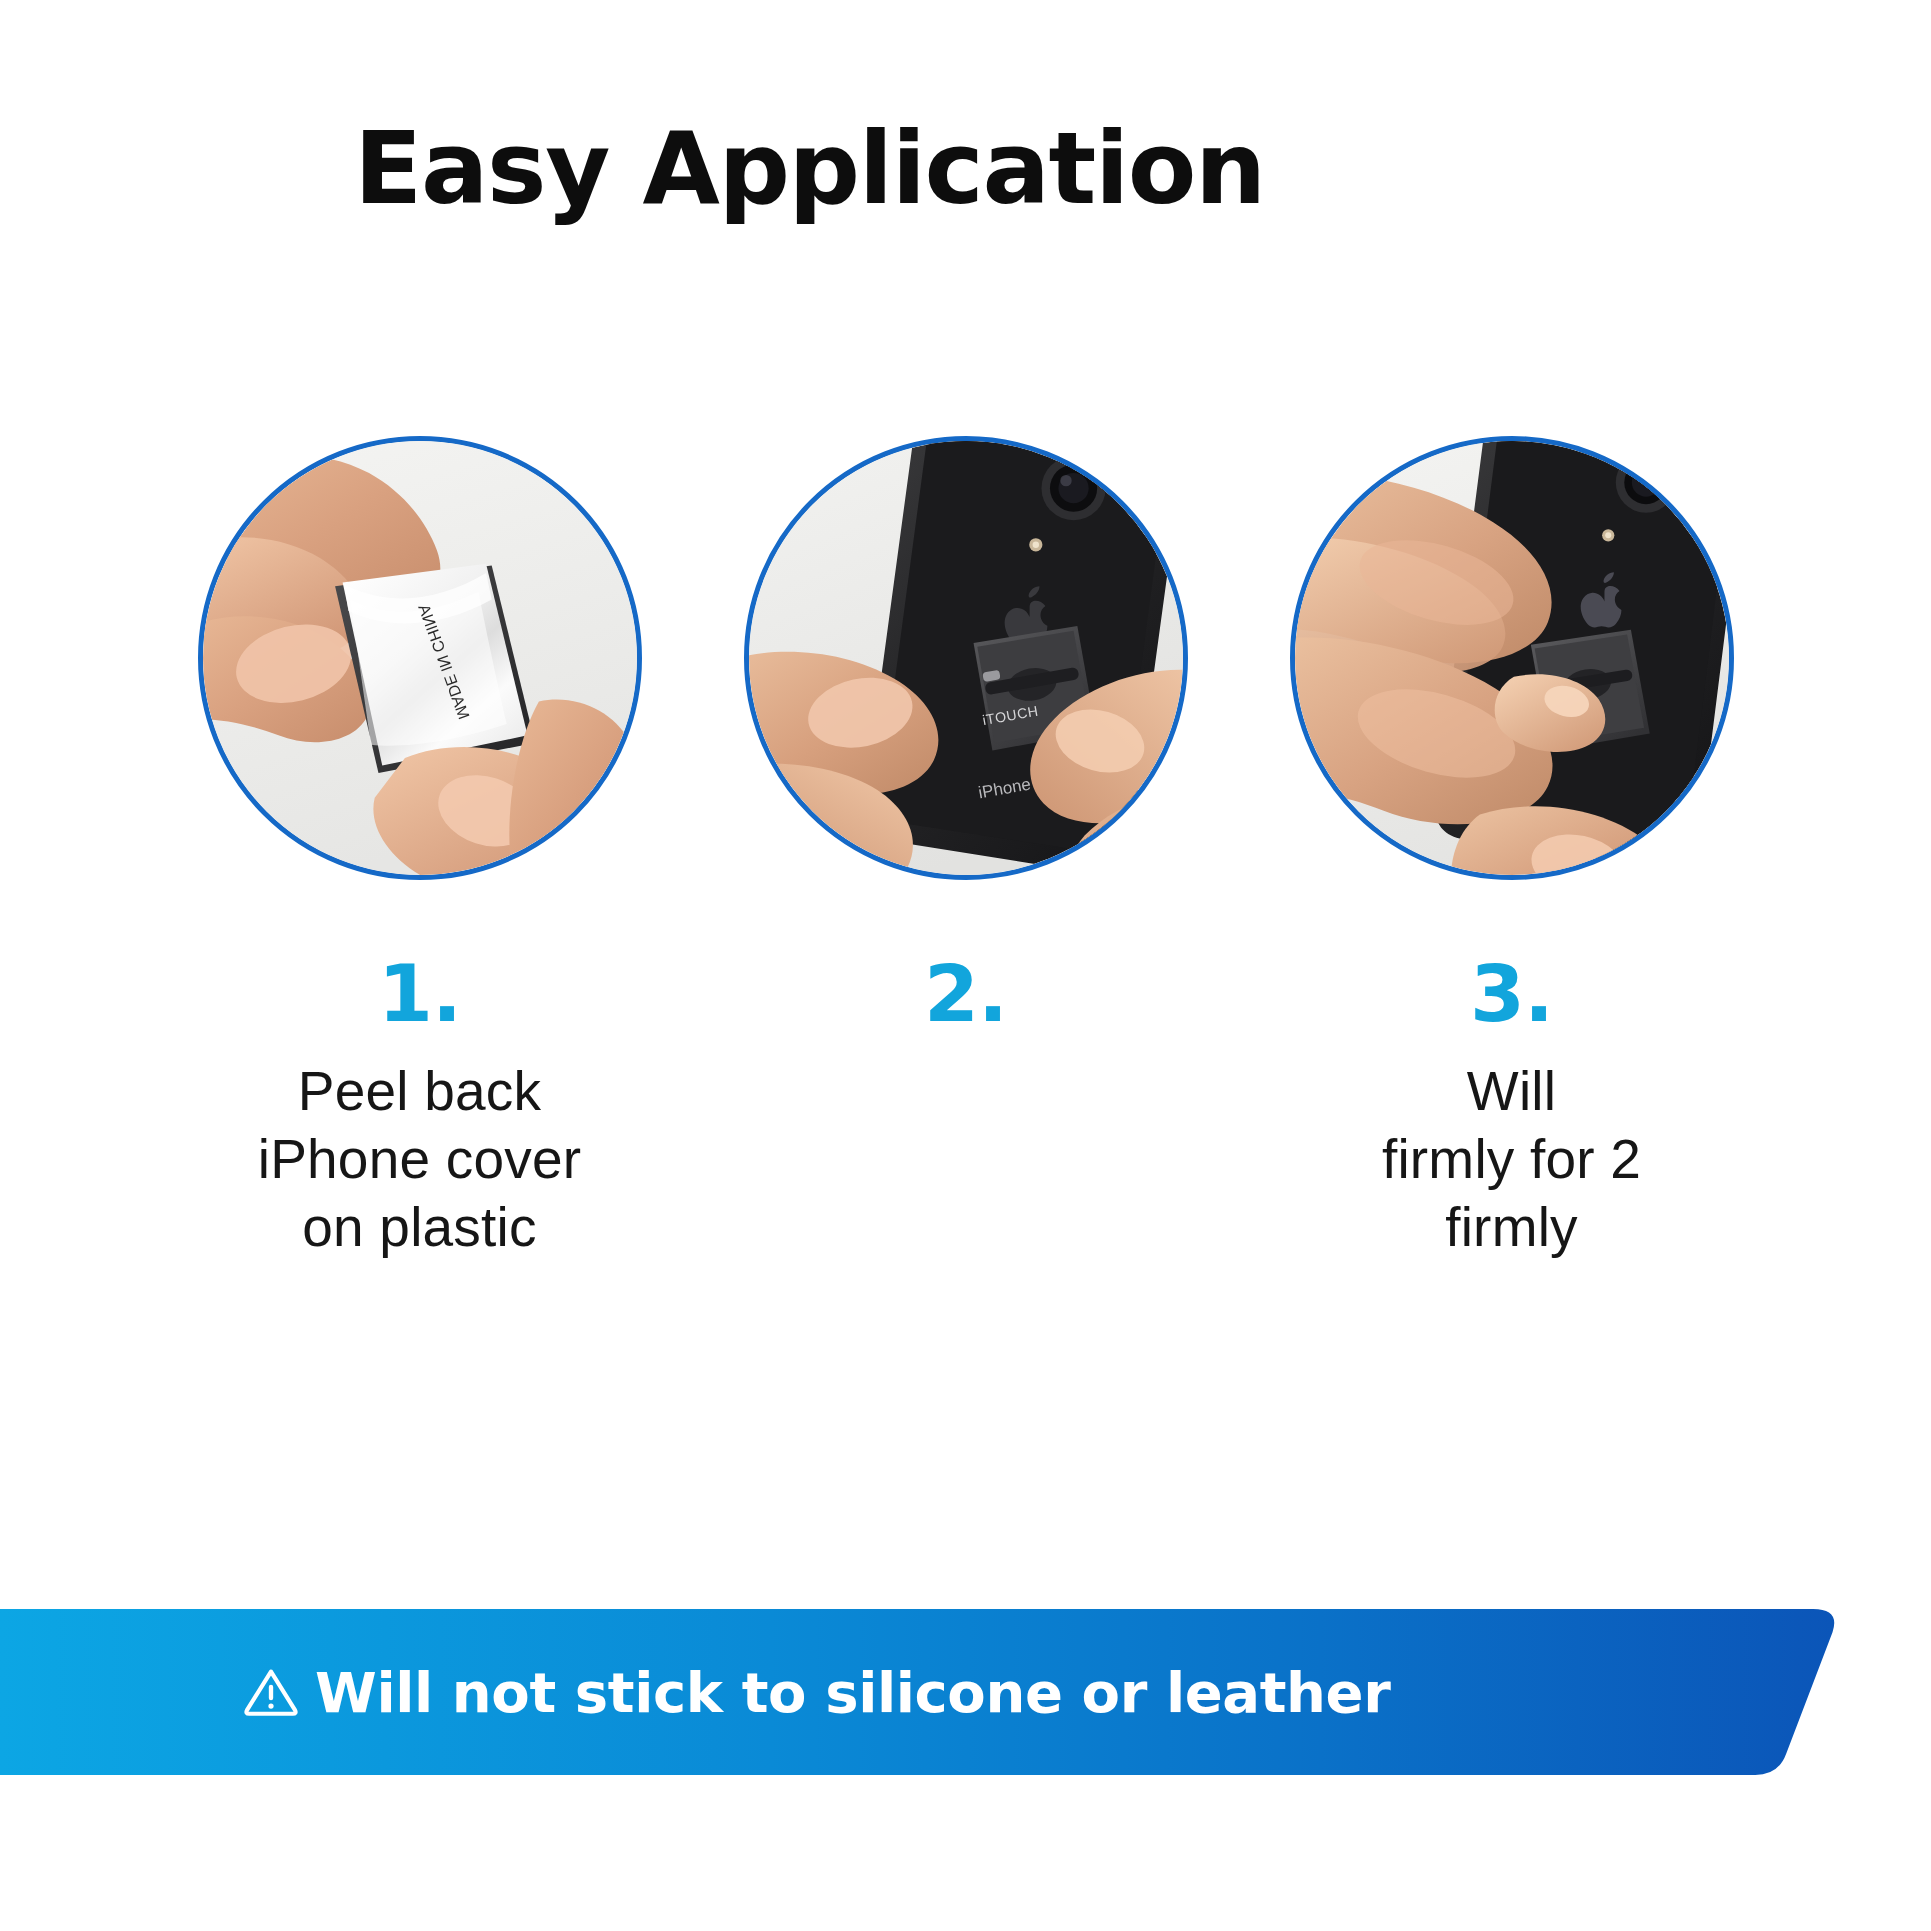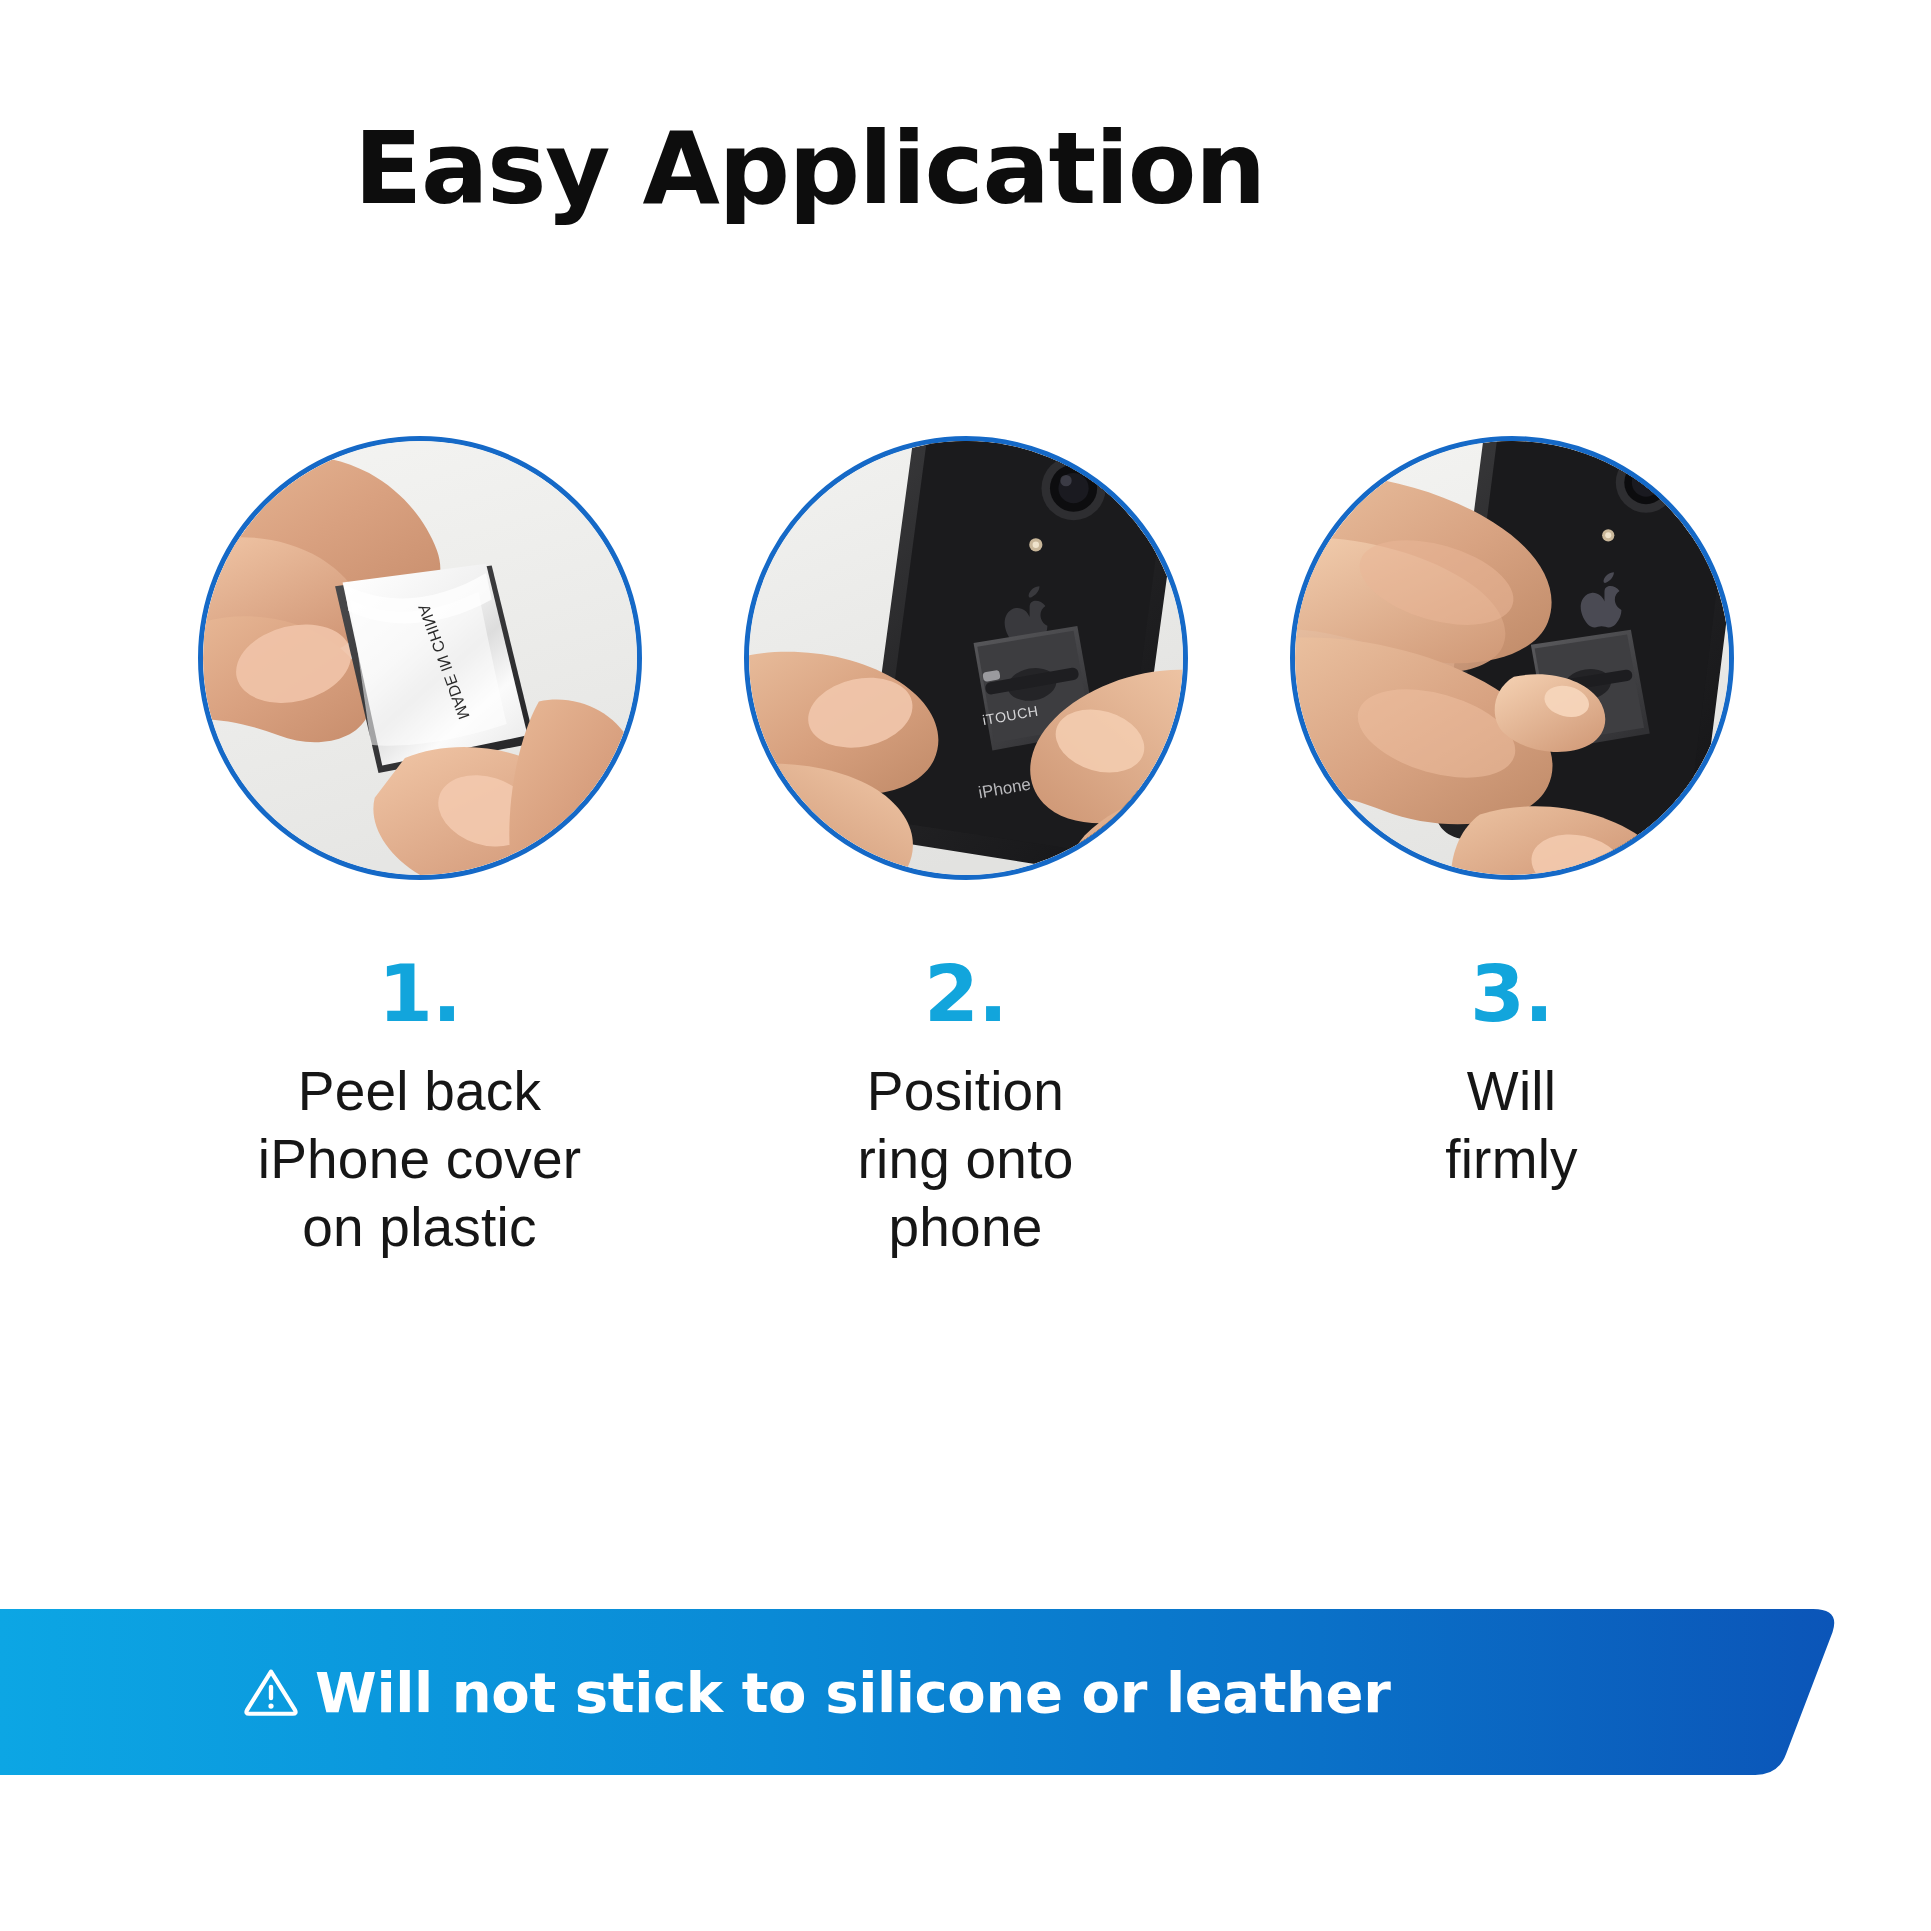--- a/index.html
+++ b/index.html
@@ -274,25 +274,20 @@
 
           <path d="M480,244 C424,236 360,258 324,294 C294,324 290,360 312,384
                    C340,414 404,410 448,386 C466,376 478,372 490,372 L492,246 Z" fill="url(#skin2b)"></path>
           <ellipse cx="372" cy="318" rx="48" ry="32" transform="rotate(16 372 318)" fill="#f4cdb1" opacity="0.88"></ellipse>
           <path d="M492,370 C440,366 386,386 356,418 C342,434 336,450 338,464
                    L498,464 Z" fill="url(#skin2)"></path>
         </svg>
       </div>
     </div>
     <div class="step-number">2.</div>
-    <div class="step-caption">
-      <span>Position</span>
-      <span>ring onto</span>
-      <span>phone</span>
-    </div>
   </div>
 
   <div class="step">
     <div class="photo-ring">
       <div class="photo-inner">
         <svg viewBox="0 0 460 460" preserveAspectRatio="xMidYMid slice" aria-hidden="true">
           <defs>
             <linearGradient id="bg3" x1="0" y1="0" x2="0.4" y2="1">
               <stop offset="0" stop-color="#f4f4f2"></stop>
               <stop offset="1" stop-color="#e4e4e2"></stop>
@@ -363,20 +358,21 @@
 
           <path d="M196,396 C252,378 326,388 372,424 C398,446 408,470 404,492
                    L168,492 C160,456 168,416 196,396 Z" fill="url(#skin3)"></path>
           <ellipse cx="300" cy="450" rx="50" ry="32" transform="rotate(12 300 450)" fill="#f3caae" opacity="0.9"></ellipse>
         </svg>
       </div>
     </div>
     <div class="step-number">3.</div>
     <div class="step-caption">
       <span>Will</span>
+      <span>firmly for 2</span>
       <span>firmly</span>
     </div>
   </div>
 
 </div>
 
 <div class="banner-wrap">
   <svg class="banner-shape" viewBox="0 0 2000 172" preserveAspectRatio="none" aria-hidden="true">
     <defs>
       <linearGradient id="bannerGrad" x1="0" y1="0" x2="1" y2="0">

